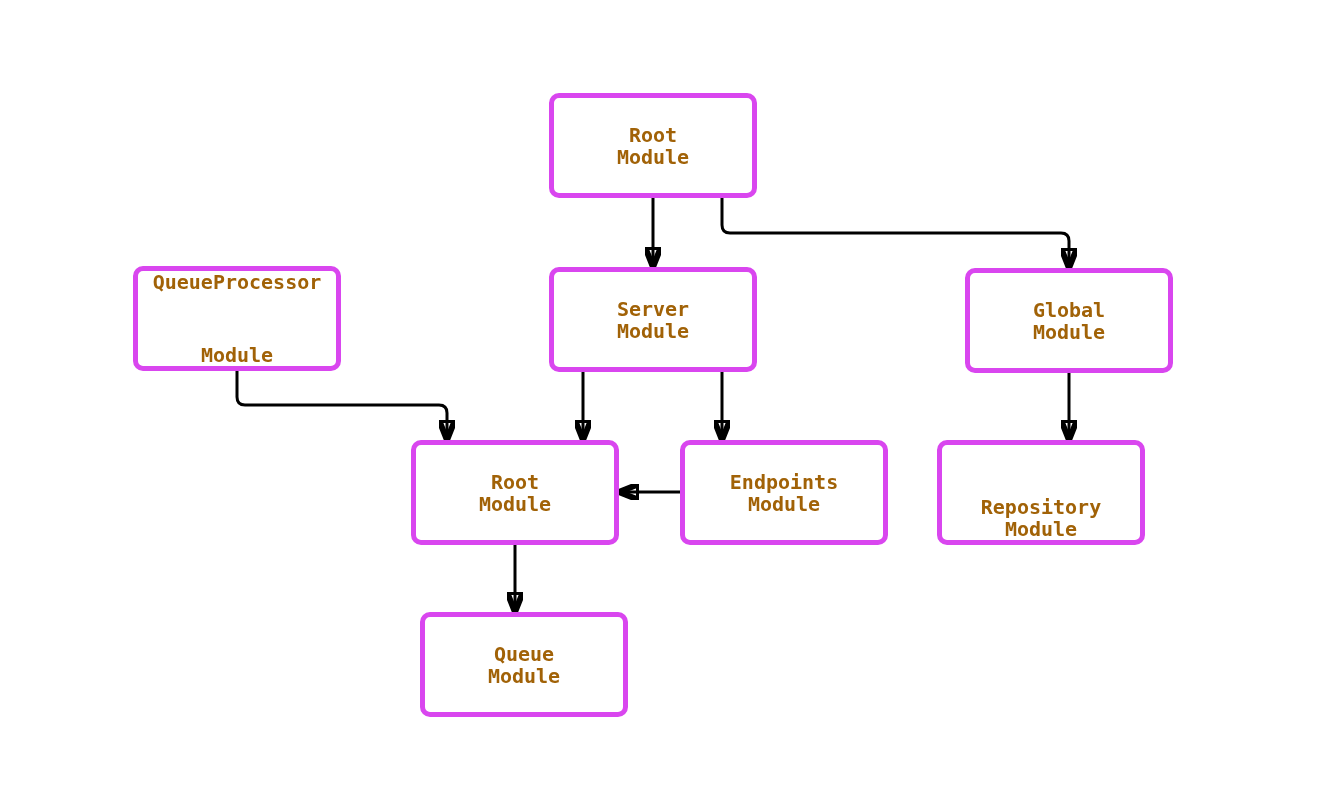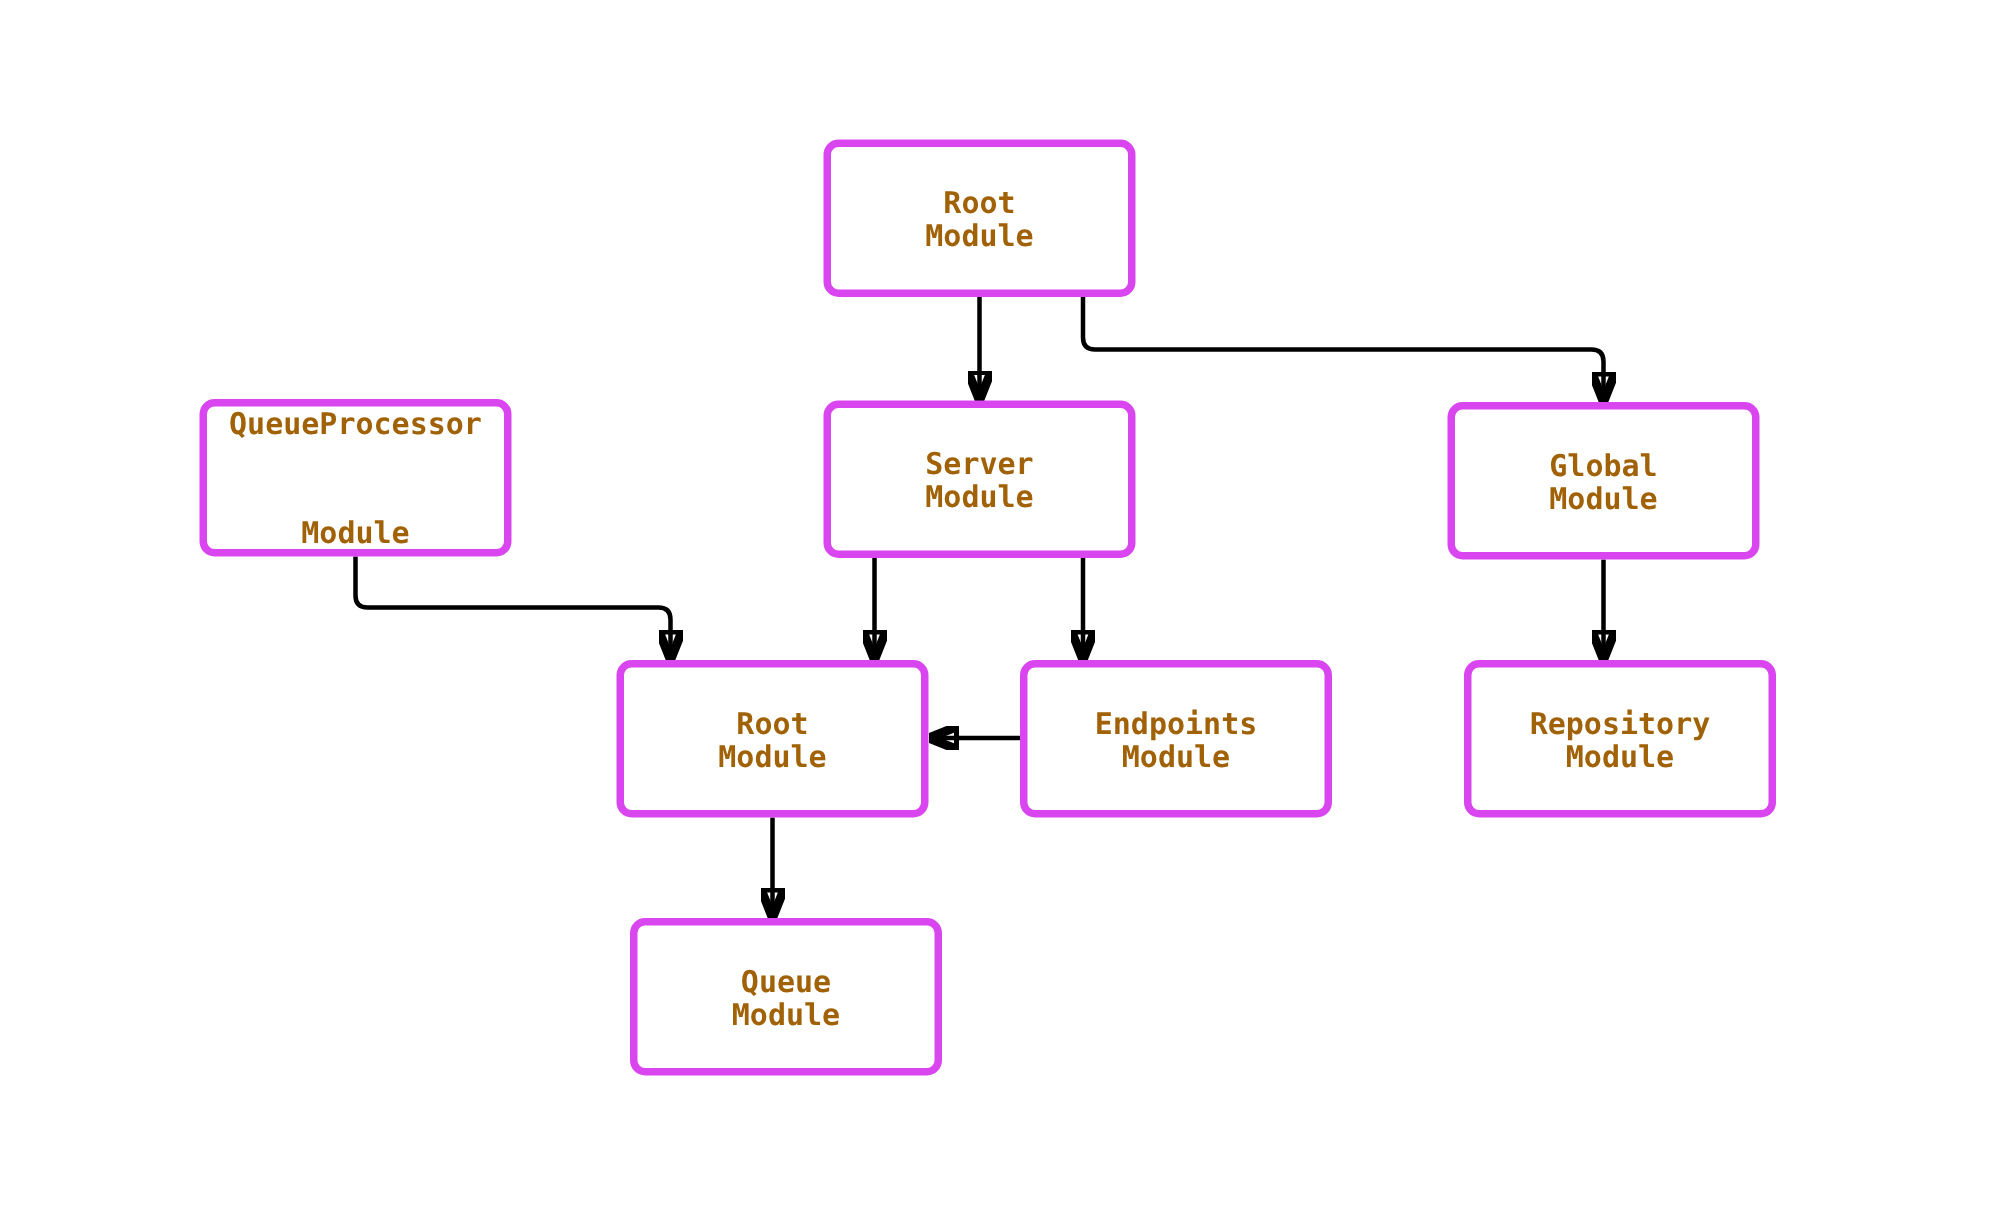--- a/index.html
+++ b/index.html
@@ -44,21 +44,21 @@
     font-weight: bold;
     font-size: 20px;
     line-height: 22px;
   }
   .node-root          { left: 549px; top: 93px;  }
   .node-queueprocessor{ left: 133px; top: 266px; justify-content: space-between; }
   .node-server        { left: 549px; top: 267px; }
   .node-global        { left: 965px; top: 268px; }
   .node-core          { left: 411px; top: 440px; }
   .node-endpoints     { left: 680px; top: 440px; }
-  .node-repository    { left: 976px; top: 440px; }
+  .node-repository    { left: 937px; top: 440px; justify-content: flex-end; }
   .node-queue         { left: 420px; top: 612px; }
 </style>
 </head>
 <body>
 
 <div class="canvas">
 
   <svg class="edge-layer" viewBox="0 0 1337 809" xmlns="http://www.w3.org/2000/svg">
     <defs>
       <marker id="arrowhead" viewBox="0 0 10 8" refX="9.5" refY="4" markerWidth="20" markerHeight="16" markerUnits="userSpaceOnUse" orient="auto">

